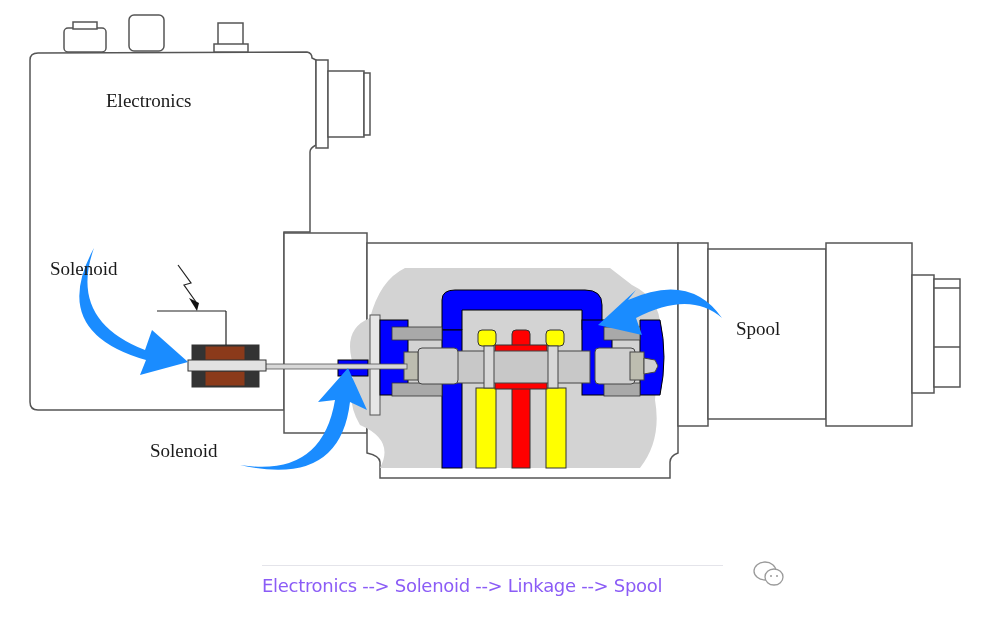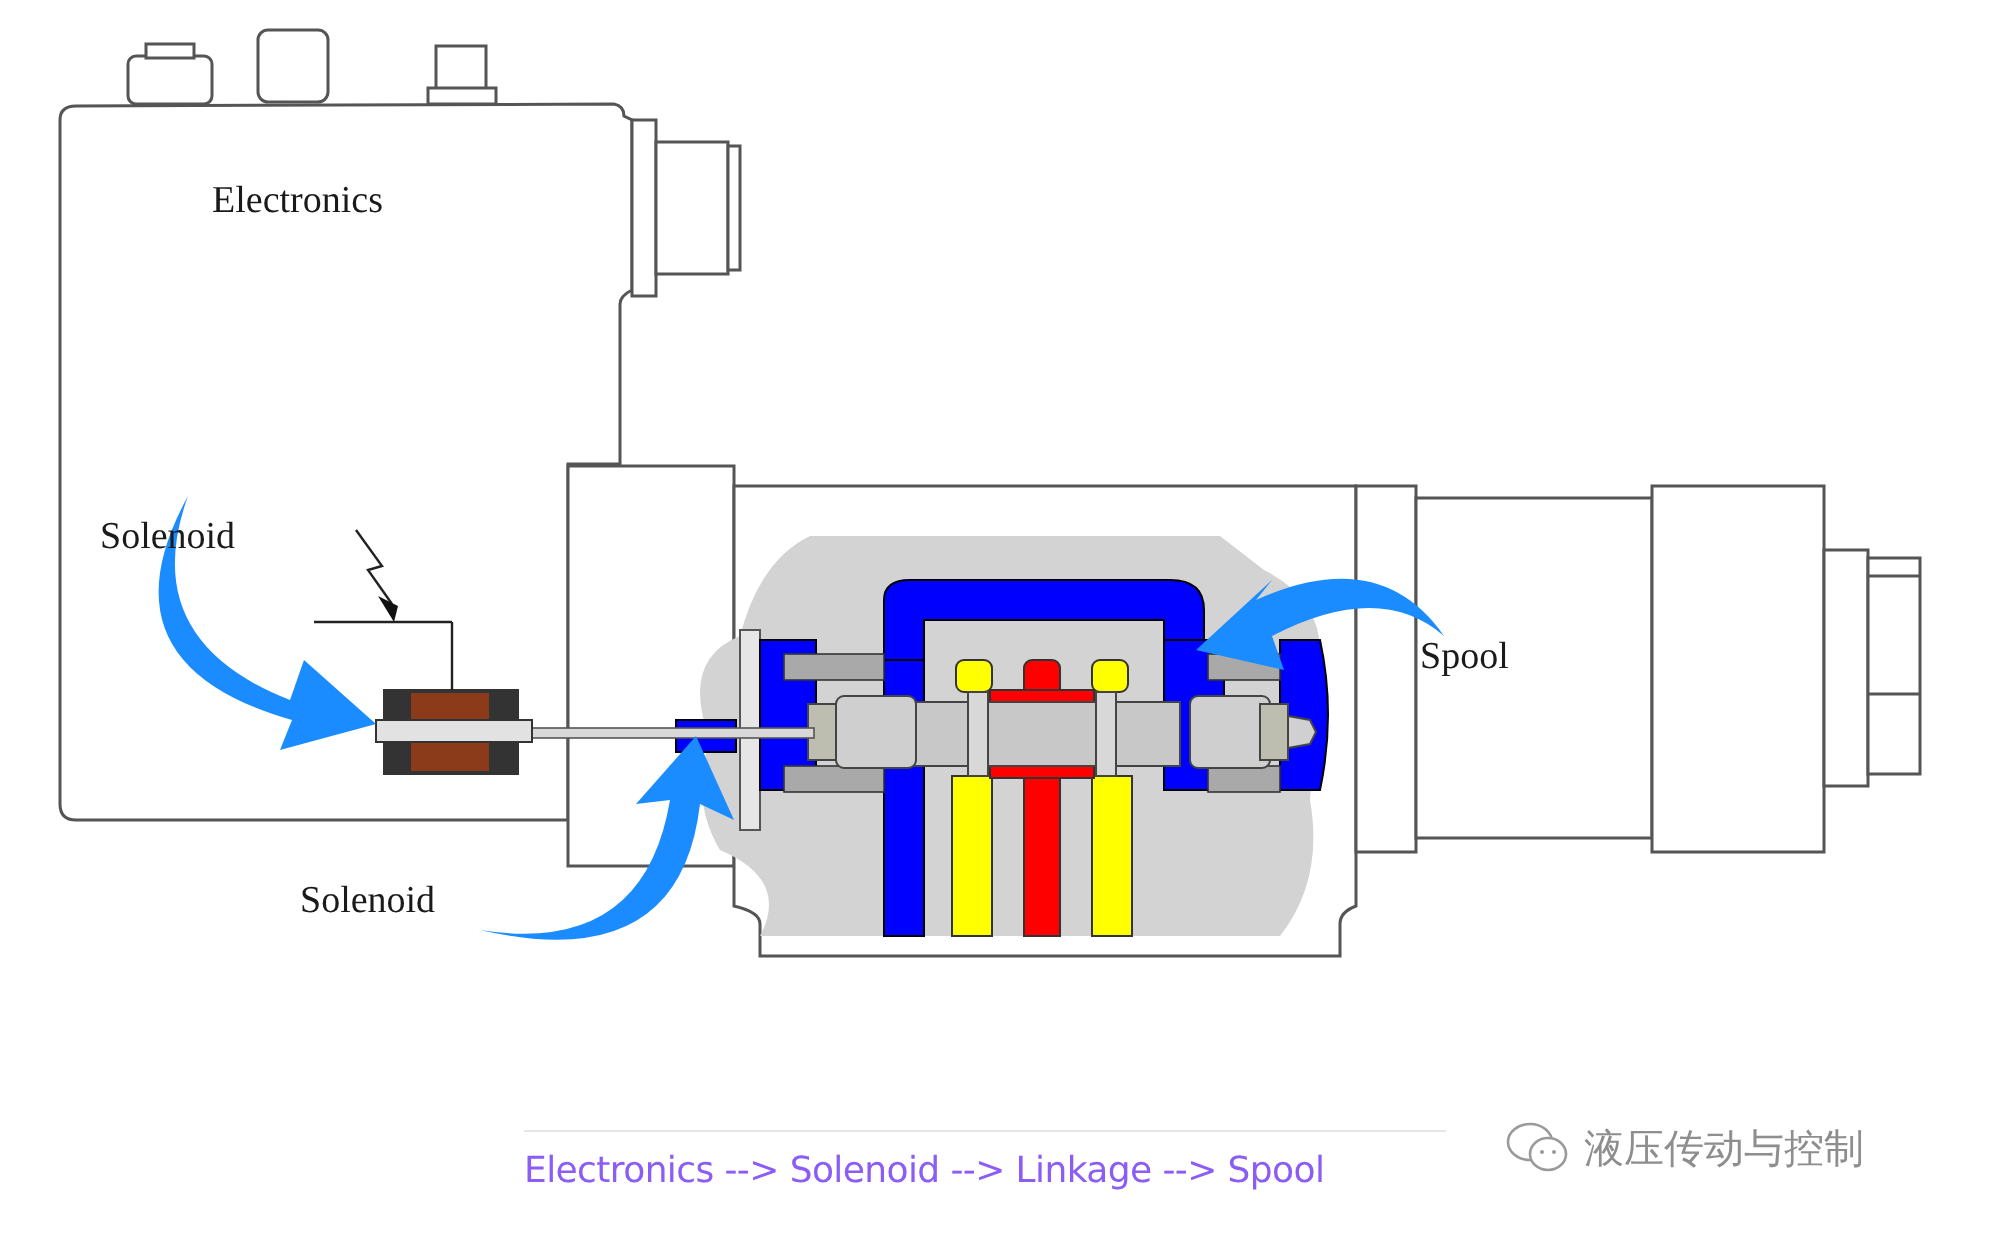--- a/index.html
+++ b/index.html
@@ -105,26 +105,25 @@
   <g fill="#1a8cff">
     <path d="M94 248 Q68 320 145 350 L152 330 L188 362 L140 375 L146 360 Q48 332 94 248 Z"></path>
     <path d="M240 465 Q322 478 335 400 L318 402 L348 368 L367 410 L350 402 Q340 488 240 465 Z"></path>
     <path d="M722 318 Q690 272 628 300 L636 290 L598 325 L642 335 L636 318 Q690 290 722 318 Z"></path>
   </g>
 </svg>
 
 <div class="lbl" style="left:106px;top:90px;">Electronics</div>
 <div class="lbl" style="left:50px;top:216px;margin-top:42px;">Solenoid</div>
 <div class="lbl" style="left:150px;top:440px;">Solenoid</div>
-<div class="lbl" style="left:710px;top:318px;">Spool</div>
+<div class="lbl" style="left:736px;top:318px;">Spool</div>
 
 <div class="caption-line"></div>
 <div class="caption">Electronics --&gt; Solenoid --&gt; Linkage --&gt; Spool</div>
 
 <div class="watermark">
   <svg class="wm-icon" viewBox="0 0 34 28">
     <ellipse cx="13" cy="11" rx="11" ry="9" fill="none" stroke="#9a9a9a" stroke-width="1.3"></ellipse>
     <ellipse cx="22" cy="17" rx="9" ry="8" fill="#fff" stroke="#9a9a9a" stroke-width="1.3"></ellipse>
     <circle cx="19" cy="16" r="1" fill="#9a9a9a"></circle>
     <circle cx="25" cy="16" r="1" fill="#9a9a9a"></circle>
   </svg>
-  <span>液压传动与控制</span>
 </div>
 
 </body></html>

